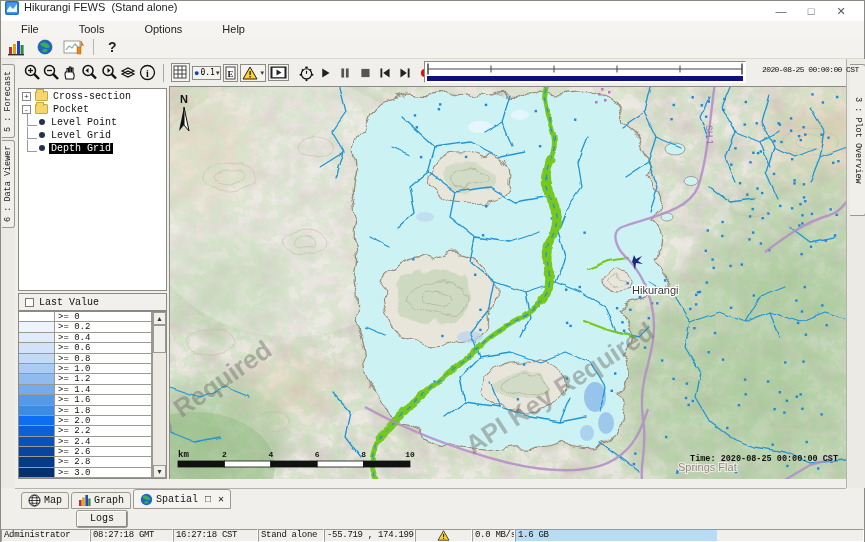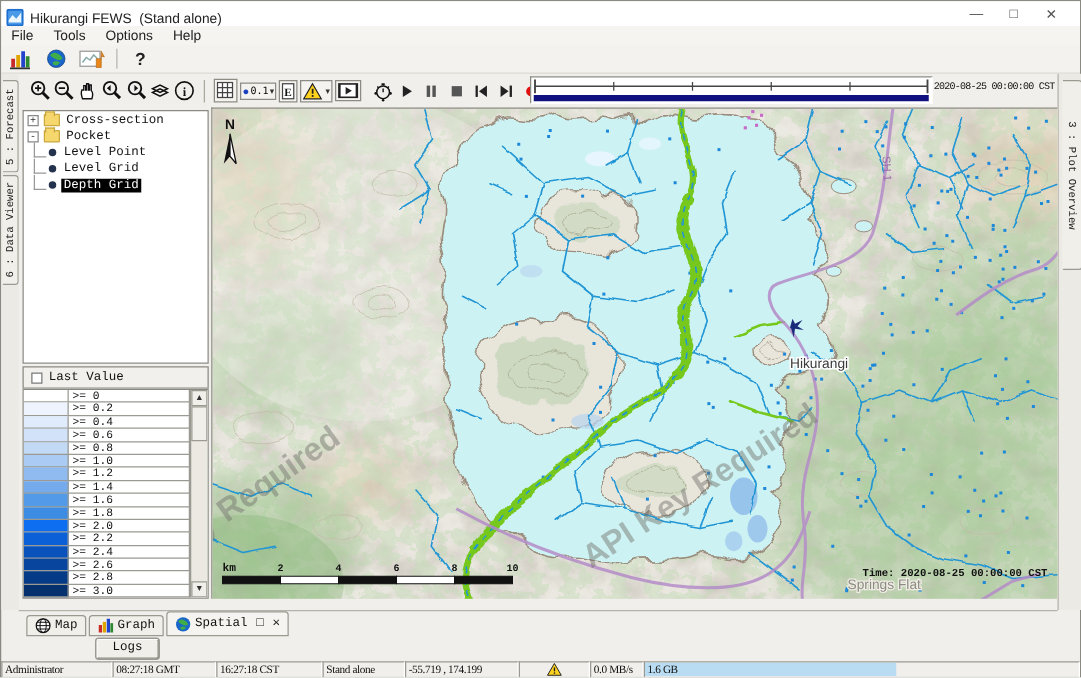--- a/index.html
+++ b/index.html
@@ -1,26 +1,26 @@
 <!DOCTYPE html>
 <html><head>
 <meta charset="utf-8">
 <style>
 * { margin:0; padding:0; box-sizing:border-box; }
 html,body { width:865px; height:542px; overflow:hidden; background:#f0efeb; font-family:"Liberation Sans",sans-serif; }
 .abs { position:absolute; }
 #app { position:relative; width:865px; height:542px; border:1px solid #8a8a82; background:#f0efeb; }
 
-#titlebar { left:0; top:0; width:863px; height:20px; background:#ffffff; display:flex; align-items:flex-end; }
+#titlebar { left:0; top:0; width:863px; height:20px; background:#ffffff; display:flex; align-items:flex-start; }
 #title-text { font-size:11px; color:#222; margin-left:5px; white-space:pre; }
 #win-buttons { position:absolute; right:8px; top:0; height:20px; display:flex; gap:0; }
 .winbtn { width:30px; height:20px; display:flex; align-items:center; justify-content:center; color:#555; font-size:11px; }
 
 #menubar { left:0; top:20px; width:863px; height:15px; background:#f6f4f0; display:flex; align-items:center; gap:0; }
-.menu-item { font-size:11px; color:#222; padding:0 8px; }
+.menu-item { font-size:11px; color:#222; padding:0 20px; }
 
 #toolbar1 { left:0; top:35px; width:863px; height:23px; background:#f4f2ee; border-bottom:1px solid #dcd9d1; display:flex; align-items:center; }
 .t1sep { width:1px; height:16px; background:#b8b5ad; margin:0 8px; }
 
 #toolbar2 { left:14px; top:58px; width:831px; height:27px; display:flex; align-items:center; padding-left:8px; }
 .tbtn { display:flex; align-items:center; justify-content:center; margin:0; }
 .tbtn.framed { border:1px solid #8c8c84; background:#f5f3ef; padding:1px 1px; margin:0 1px; }
 #toolbar2 [data-name="timer-icon"] { width:17px; margin-left:3px; }
 #toolbar2 [data-name="play-icon"], #toolbar2 [data-name="pause-icon"], #toolbar2 [data-name="stop-icon"], #toolbar2 [data-name="step-back-icon"], #toolbar2 [data-name="step-forward-icon"], #toolbar2 [data-name="record-icon"] { width:20px; }
 .t2sep { width:1px; height:18px; background:#aaa79f; margin:0 6px; }
@@ -48,33 +48,33 @@
 .lrow { display:flex; height:10.4px; }
 .lsw { width:36px; border-right:1px solid #9a9a92; border-bottom:1px solid #9a9a92; flex:none; }
 .llab { flex:1; border-right:1px solid #9a9a92; border-bottom:1px solid #9a9a92; font-size:9px; font-family:"DejaVu Sans Mono",monospace; color:#111; padding-left:3px; line-height:10px; }
 #legend-scroll { position:absolute; right:0; top:0; width:14px; height:166px; background:#ece9e3; border-left:1px solid #9a9a92; }
 .sbtn { position:absolute; left:0; width:13px; height:13px; background:#f1efe9; border:1px solid #9a9a92; font-size:7px; text-align:center; line-height:11px; color:#333; }
 #legend-thumb { position:absolute; left:0; top:13px; width:13px; height:28px; background:#f1efe9; border:1px solid #9a9a92; }
 
 #map-wrap { left:168px; top:85px; width:677px; height:393px; border-top:1px solid #8a8a82; border-left:1px solid #8a8a82; background:#e9e6de; overflow:hidden; }
 
 #timeline { left:423px; top:60px; width:322px; height:22px; background:#fff; border:1px solid; border-color:#8a8a82 #fff #fff #8a8a82; }
-#timestamp { left:746px; top:64px; font-size:8px; letter-spacing:-0.6px; white-space:nowrap; font-family:"DejaVu Sans Mono",monospace; color:#111; }
+#timestamp { left:746px; top:64px; font-size:8px; letter-spacing:-0.6px; white-space:nowrap; font-family:"DejaVu Sans Mono",monospace; color:#111;padding-left:15px; }
 
 #bottom-tabs { left:14px; top:487px; width:831px; height:21px; border-top:1px solid #b5b2aa; display:flex; align-items:flex-end; padding-left:6px; }
 .btab { display:flex; align-items:center; gap:3px; background:#f1efe9; border:1px solid #9a9a92; border-radius:3px 3px 0 0; height:17px; padding:0 6px; margin-right:2px; font-size:10px; font-family:"DejaVu Sans Mono",monospace; color:#111; }
 .btab.active { height:20px; background:#f6f4f0; }
 .wbox { font-size:10px; color:#222; margin-left:4px; }
 #logs-row { left:14px; top:508px; width:831px; height:20px; }
 #logs-btn { position:absolute; left:62px; top:2px; width:50px; height:16px; background:#f1efe9; border:1px solid; border-color:#fff #8a8a82 #8a8a82 #fff; font-size:10px; font-family:"DejaVu Sans Mono",monospace; color:#111; text-align:center; line-height:14px; border-radius:2px; box-shadow:0 0 0 1px #9a9a92; }
 .vtab-l,.vtab-r,.trow,#lastval-label,.llab,#timestamp,.btab,#logs-btn,.scell { font-family:"Liberation Mono",monospace; }
 [data-name="map-time-label"], [data-name="scale-bar"] text { font-family:"Liberation Mono",monospace; }
 
 #statusbar { left:0; top:528px; width:863px; height:13px; display:flex; }
-.scell { border:1px solid; border-color:#9a9a92 #fff #fff #9a9a92; font-size:9px; letter-spacing:-0.3px; font-family:Liberation Serif, serif; color:#111; padding:0 2px; line-height:10px; white-space:nowrap; overflow:hidden; position:relative; }
+.scell { border:1px solid; border-color:#9a9a92 #fff #fff #9a9a92; font-size:9px; letter-spacing:-0.3px; font-family:Liberation Mono, monospace; color:#111; padding:0 2px; line-height:10px; white-space:nowrap; overflow:hidden; position:relative; }
 </style>
 </head>
 <body>
 
 <div id="app" data-name="application-window">
 
   <div id="titlebar" class="abs" data-name="title-bar">
     <svg data-name="app-logo-icon" width="14" height="14" style="margin-left:4px" viewBox="0 0 14 14">
         <rect x="0" y="0" width="14" height="14" rx="2" fill="#1f6fd0"></rect>
         <rect x="1.5" y="1.5" width="11" height="11" rx="1" fill="#4a9ae8"></rect>

